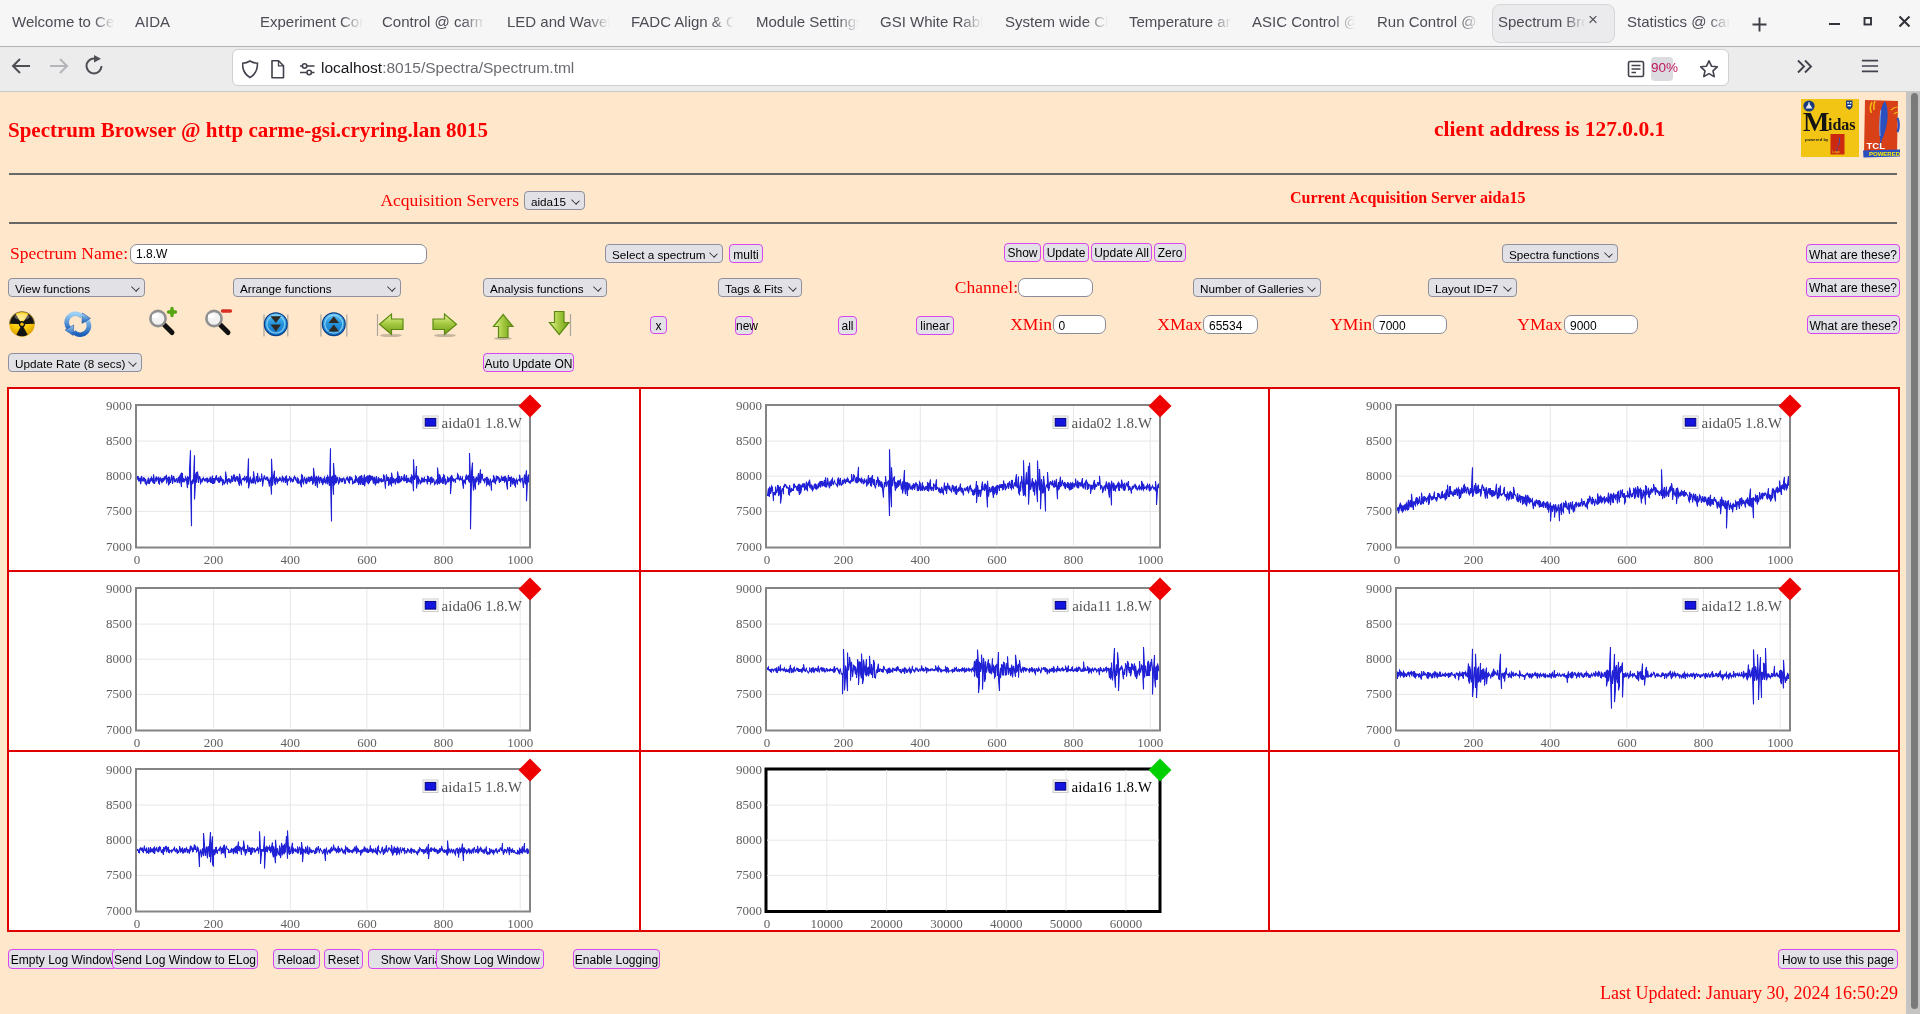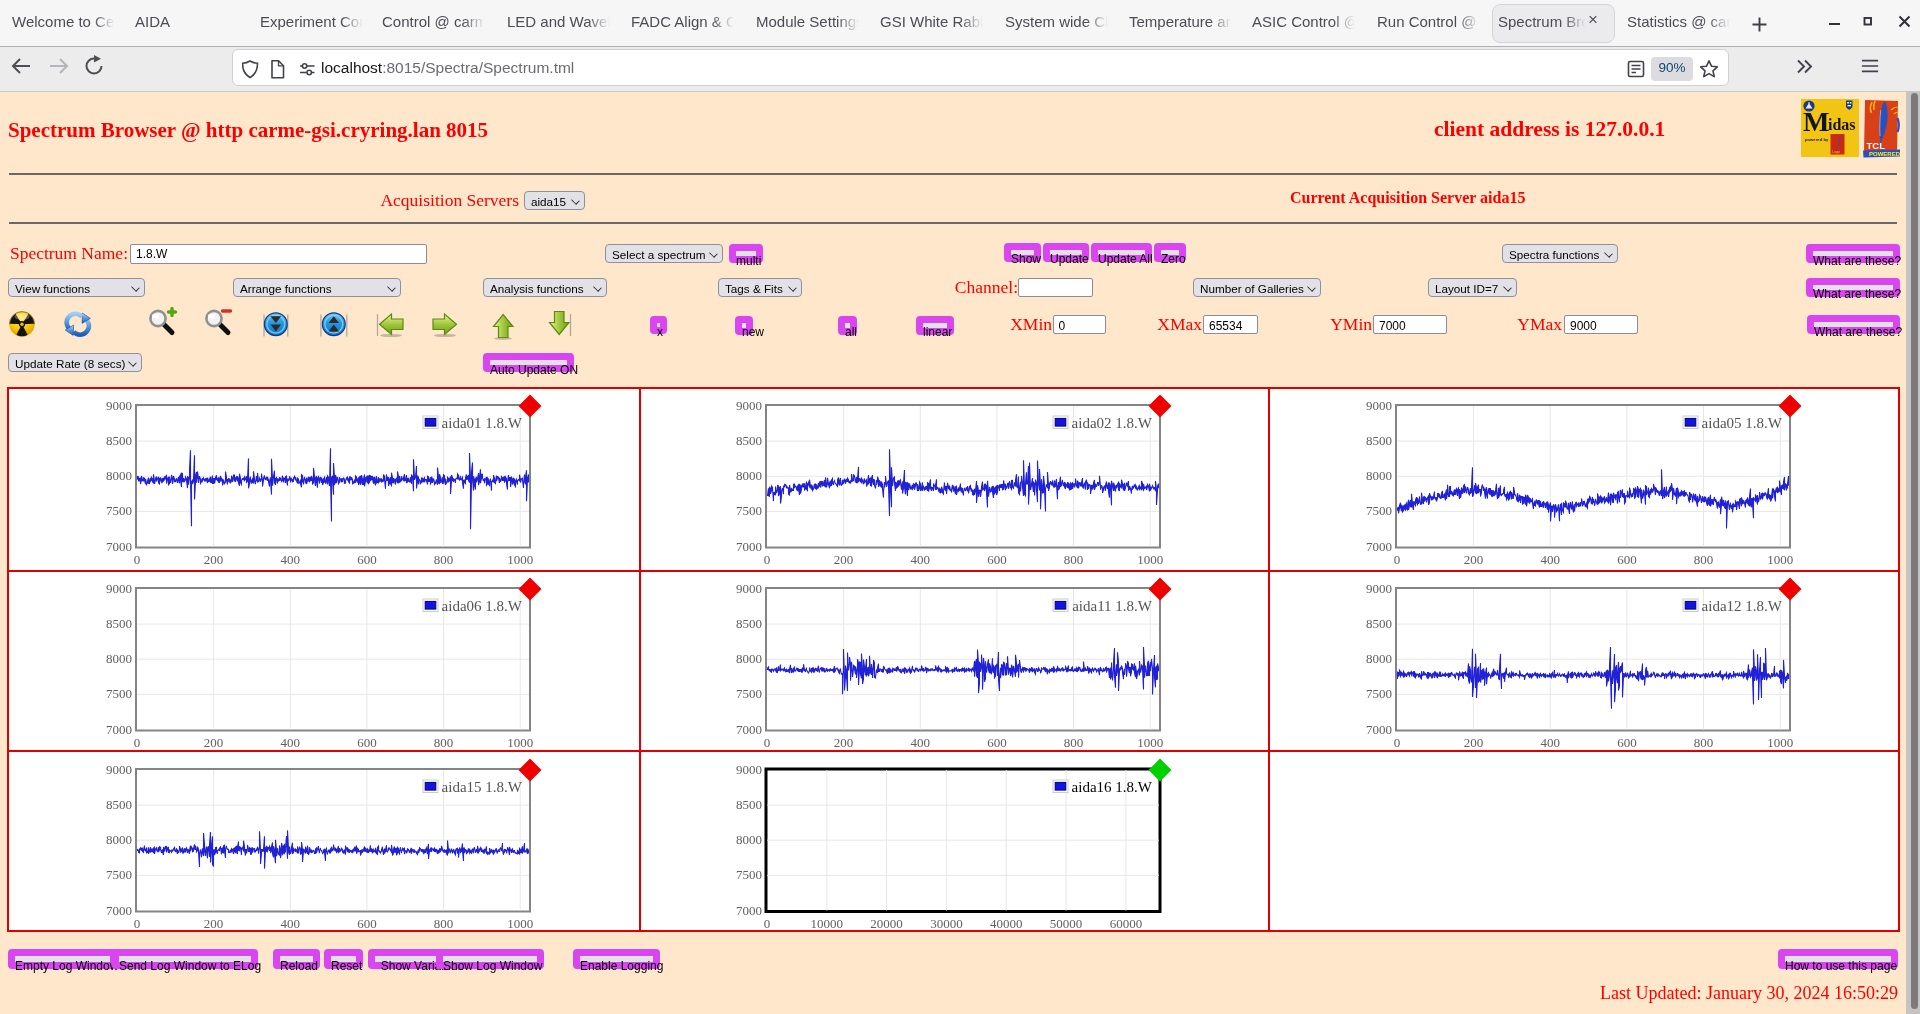--- a/index.html
+++ b/index.html
@@ -17,23 +17,23 @@
 #urlbar { position:absolute; left:232px; top:1.5px; width:1497px; height:37px; background:#ffffff; border:1px solid #cfcfd4; border-radius:6px; }
 
 #page { position:absolute; left:0; top:92px; width:1920px; height:922px; background:#fee7ca; }
 .red { color:#fb0000; font-family:"Liberation Serif",serif; }
 .hr { position:absolute; left:9px; width:1888px; height:0; border-top:2px solid #686868; }
 select, .sel { position:absolute; height:19px; background:#e2e1e6; border:1px solid #8f8f9d; border-radius:4px;
   font-size:11.7px; color:#000; font-family:"Liberation Sans",sans-serif; }
 .sel { padding:3px 0 0 6px; white-space:nowrap; overflow:hidden; }
 .sel:after { content:""; position:absolute; right:5.5px; top:5px; width:6px; height:6px;
   border-right:1.5px solid #2b2b33; border-bottom:1.5px solid #2b2b33; transform:rotate(45deg) scale(1,.75); transform-origin:center; }
-.btn { position:absolute; height:19px; background:#e2e1e6; border:7px solid #d946ef; border-radius:4px;
+.btn { position:absolute; height:19px; background:#e2e1e6; border:1px solid #d946ef; border-radius:4px;
   font-size:12px; color:#000; text-align:center; padding-top:2.5px; white-space:nowrap; }
-.inp { position:absolute; height:19px; background:#fff; border:1px solid #8b8b9a; border-radius:2px;
+.inp { position:absolute; height:19px; background:#fff; border:1px solid #8b8b9a; border-radius:7px;
   font-size:12px; color:#000; padding:2.5px 0 0 5px; }
 .lbl { position:absolute; font-size:18px; white-space:nowrap; text-align:right; }
 </style></head>
 <body>
 <div id="tabbar">
   <div class="tabt" style="left:12px;width:103px">Welcome to Cern<div class="tabfade"></div></div>
   <div class="tabt" style="left:135px;width:103px">AIDA</div>
   <div class="tabt" style="left:260px;width:103px">Experiment Control<div class="tabfade"></div></div>
   <div class="tabt" style="left:382px;width:103px">Control @ carme-g<div class="tabfade"></div></div>
   <div class="tabt" style="left:507px;width:103px">LED and Waveform<div class="tabfade"></div></div>
@@ -73,21 +73,21 @@
         <path d="M58 6 H60.2 M65 6 H72.5 M58 12.5 H64.8 M69.6 12.5 H72.5"></path>
         <circle cx="62.6" cy="6" r="2.2"></circle>
           <circle cx="67.2" cy="12.5" r="2.2"></circle>
       </g>
     </svg>
     <div class="abs" style="left:88px;top:9px;font-size:15.5px;color:#16161a">localhost<span style="color:#6b6b73">:8015/Spectra/Spectrum.tml</span></div>
     <svg class="abs" style="left:1394px;top:10px" width="18" height="18" viewBox="0 0 18 18">
       <rect x="1.5" y="1.5" width="15" height="15" rx="1.5" fill="none" stroke="#42414d" stroke-width="1.6"></rect>
       <path d="M4.5 5.5 H13.5 M4.5 9 H13.5 M4.5 12.5 H9" stroke="#42414d" stroke-width="1.5"></path>
     </svg>
-    <div class="abs" style="left:1418px;top:7px;width:42px;height:24px;background:#dcdbe0;border-radius:4px;text-align:center;font-size:13.5px;color:#0c4a6e;padding-top:3px">90%</div>
+    <div class="abs" style="left:1418px;top:7px;width:22px;height:24px;background:#dcdbe0;border-radius:4px;text-align:center;font-size:13.5px;color:#be185d;padding-top:3px">90%</div>
     <svg class="abs" style="left:1466px;top:9px" width="20" height="20" viewBox="0 0 20 20">
       <path d="M10 1.8 L12.5 7.2 L18.3 7.8 L14 11.8 L15.2 17.6 L10 14.6 L4.8 17.6 L6 11.8 L1.7 7.8 L7.5 7.2 Z" fill="none" stroke="#42414d" stroke-width="1.6" stroke-linejoin="round"></path>
     </svg>
   </div>
   <svg class="abs" style="left:1796px;top:11.5px" width="18" height="15" viewBox="0 0 18 15">
     <path d="M2 1.5 L8 7.5 L2 13.5 M9 1.5 L15 7.5 L9 13.5" stroke="#42414d" stroke-width="1.9" fill="none"></path>
   </svg>
   <svg class="abs" style="left:1861px;top:11px" width="18" height="16" viewBox="0 0 20 16">
     <path d="M1 2 H19 M1 8 H19 M1 14 H19" stroke="#42414d" stroke-width="1.8"></path>
   </svg>

